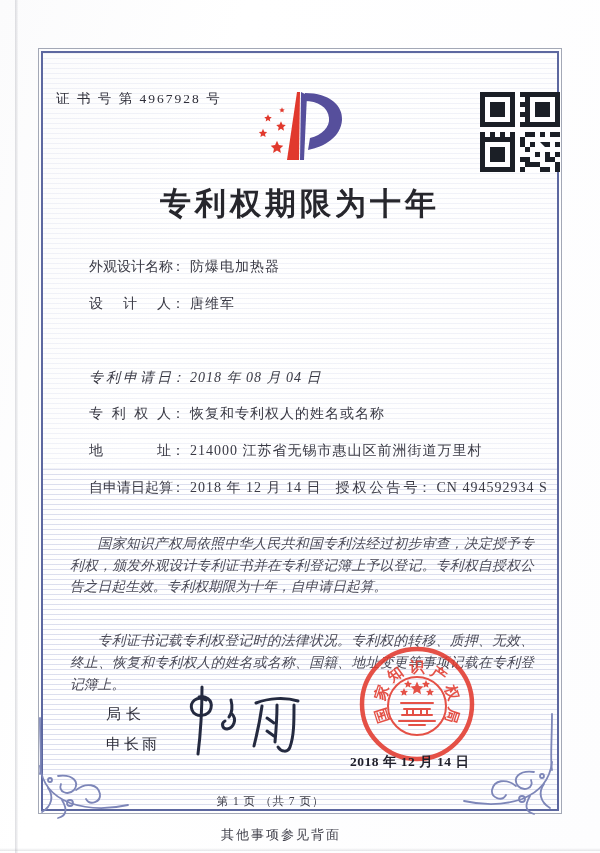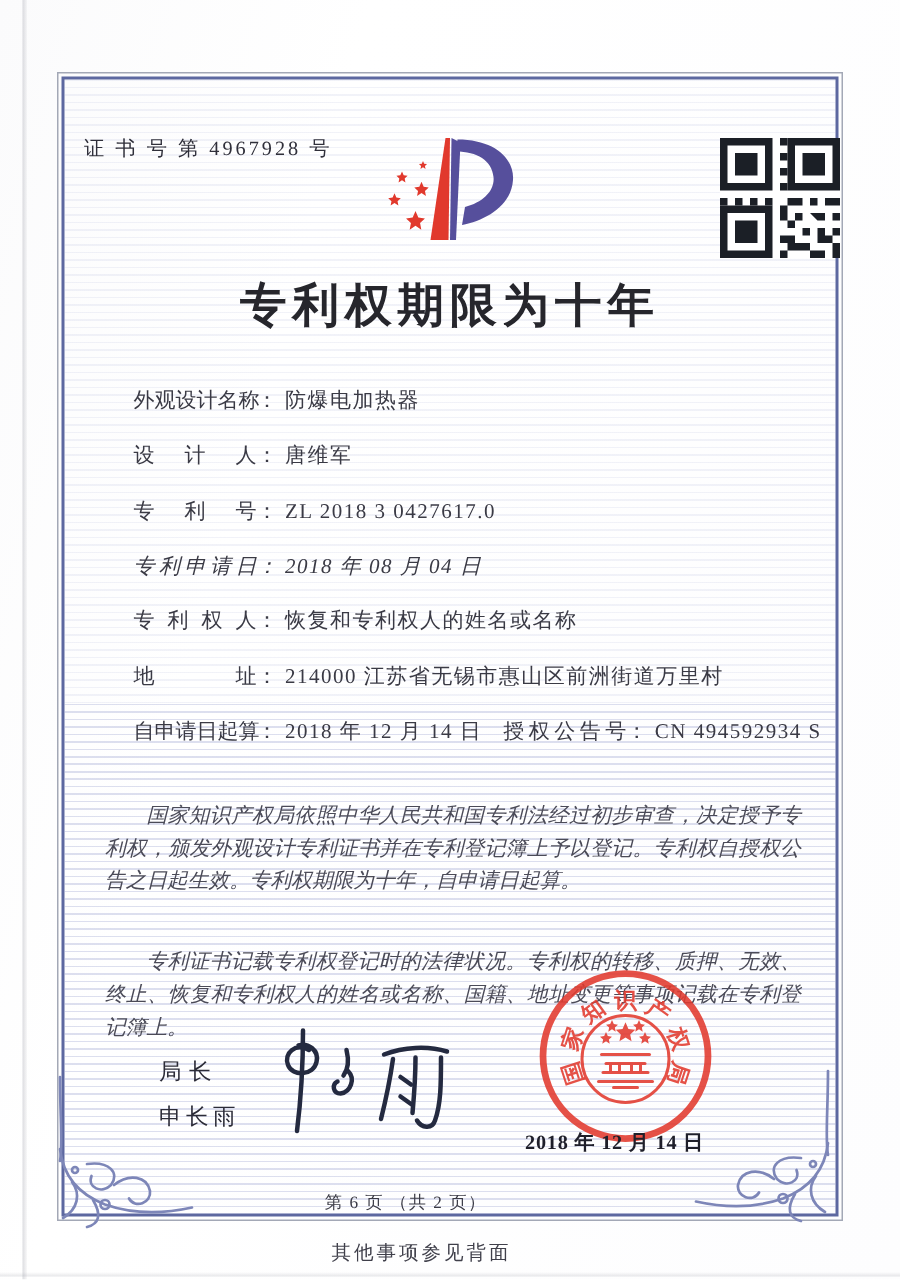--- a/index.html
+++ b/index.html
@@ -128,23 +128,20 @@
   </svg>
 
   <div class="abs title">专利权期限为十年</div>
 
   <div class="abs field-row" style="top:258px;">
     <span class="field-label">外观设计名称</span><span class="field-colon">：</span><span class="field-value">防爆电加热器</span>
   </div>
   <div class="abs field-row" style="top:295px;">
     <span class="field-label">设计人</span><span class="field-colon">：</span><span class="field-value">唐维军</span>
   </div>
-  <div class="abs field-row" style="top:332px;">
-    <span class="field-label">专利号</span><span class="field-colon">：</span><span class="field-value">ZL 2018 3 0427617.0</span>
-  </div>
   <div class="abs field-row" style="top:369px;font-style:italic;">
     <span class="field-label">专利申请日</span><span class="field-colon">：</span><span class="field-value">2018 年 08 月 04 日</span>
   </div>
   <div class="abs field-row" style="top:405px;">
     <span class="field-label">专利权人</span><span class="field-colon">：</span><span class="field-value">恢复和专利权人的姓名或名称</span>
   </div>
   <div class="abs field-row" style="top:442px;">
     <span class="field-label">地址</span><span class="field-colon">：</span><span class="field-value">214000 江苏省无锡市惠山区前洲街道万里村</span>
   </div>
   <div class="abs field-row" style="top:479px;">
@@ -201,15 +198,15 @@
         <path d="M45,71 h30"></path>
         <path d="M50,65 v6 M56,65 v6 M64,65 v6 M70,65 v6"></path>
         <path d="M42,77 h36"></path>
         <path d="M52,81 h16"></path>
       </g>
     </g>
   </svg>
 
   <div class="abs seal-date">2018 年 12 月 14 日</div>
 
-  <div class="abs footer-page">第 6 页 （共 2 页）</div>
+  <div class="abs footer-page">第 1 页 （共 7 页）</div>
   <div class="abs back-note">其他事项参见背面</div>
 </div>
 
 </body></html>

